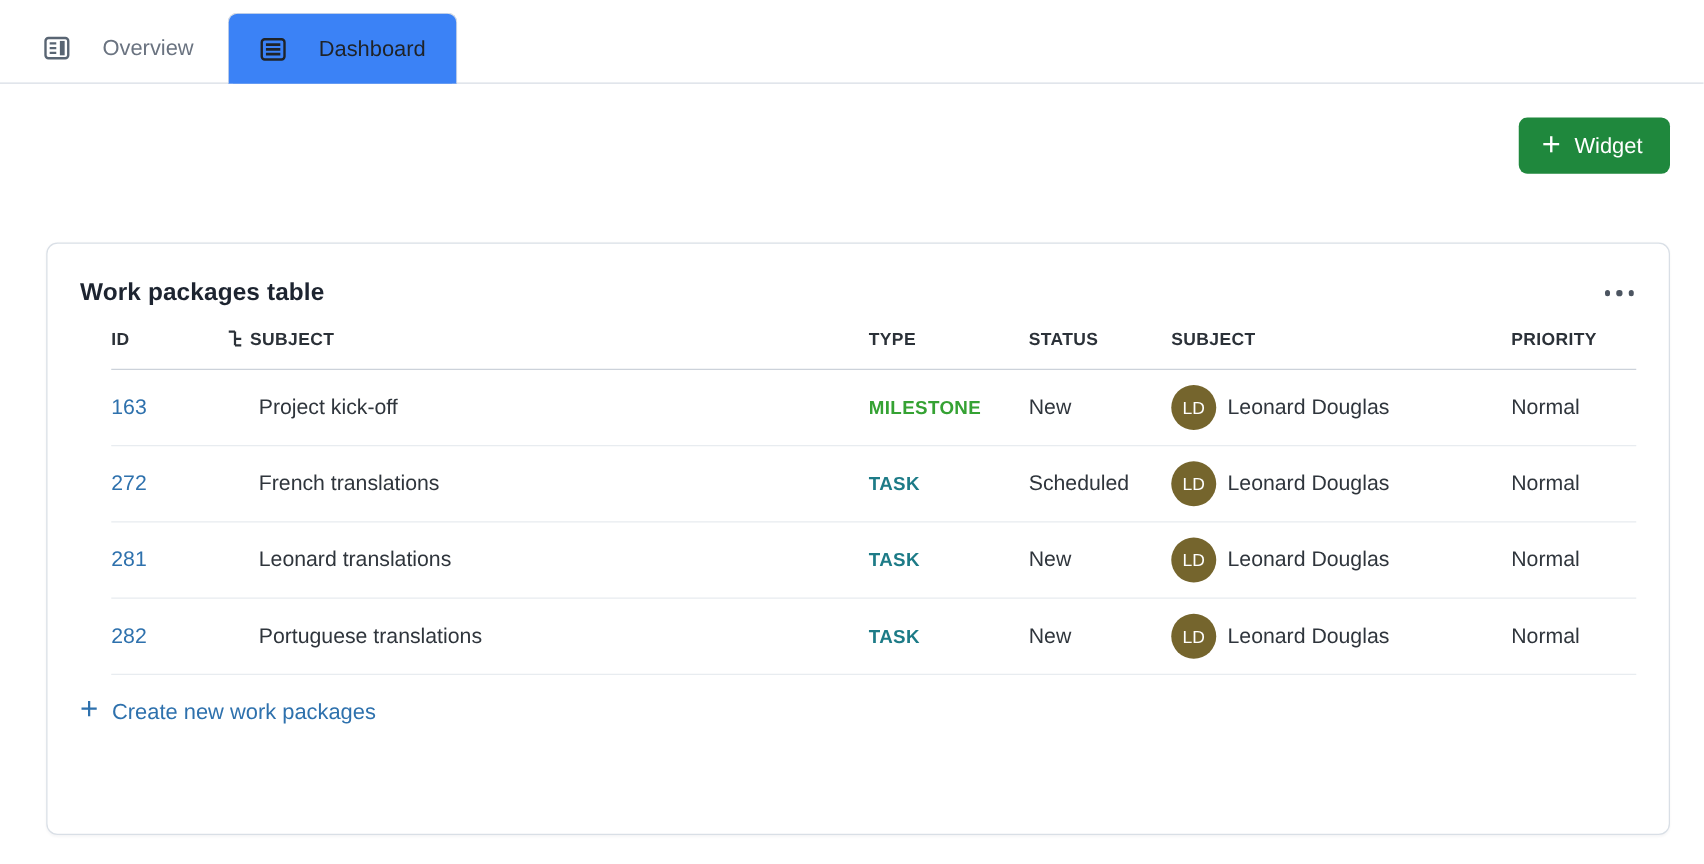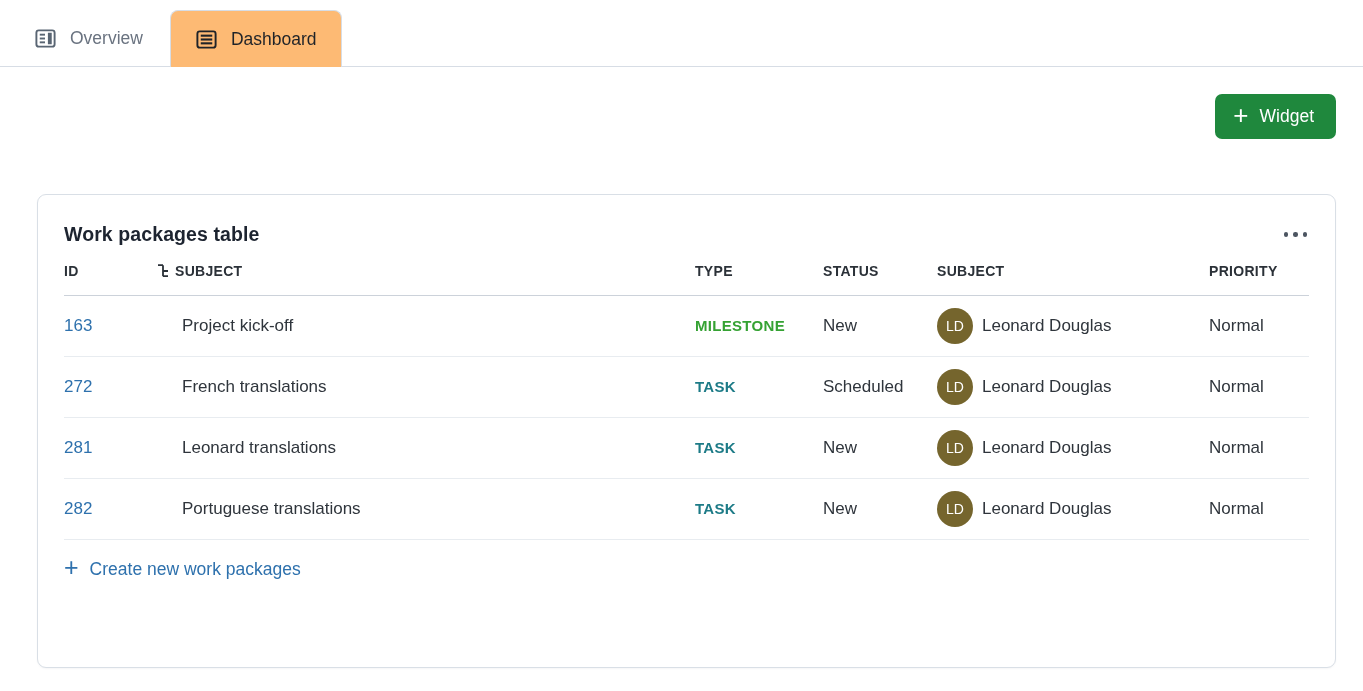--- a/index.html
+++ b/index.html
@@ -14,32 +14,32 @@
 
   
   .tabbar {
     height: 67px;
     display: flex;
     align-items: flex-end;
     border-bottom: 1px solid #d7dde5;
     padding-left: 34px;
   }
   .tab {
-    display: flex; align-items: center; gap: 13px;
+    display: flex; align-items: center; gap: 25px;
     height: 56px;
     font-size: 17.5px;
     cursor: pointer;
     user-select: none;
   }
   .tab-overview { color: #6a7380; padding-right: 10px; }
   .tab-dashboard {
     margin-left: 17px;
     padding: 0 24px;
     color: #1f2328;
-    background: #fdba74;
+    background: #3b82f6;
     border: 1px solid #d7dde5;
     border-bottom: none;
     border-radius: 8px 8px 0 0;
     height: 57px;
     margin-bottom: -1px;
     position: relative;
     z-index: 2;
   }
   .tab .ticon { display: flex; align-items: center; }
 
@@ -91,21 +91,21 @@
     display: flex; gap: 5px; align-items: center;
     padding: 6px 2px;
     cursor: pointer;
   }
   .menu-btn .dot {
     width: 4.5px; height: 4.5px; border-radius: 50%;
     background: #4c5561;
   }
 
   
-  .thead, .trow { display: flex; align-items: center; }
+  .thead, .trow { display: flex; align-items: center; margin-left: 25px; }
   .thead {
     height: 50px;
     border-bottom: 1px solid #ccd2da;
     font-size: 14px;
     font-weight: 700;
     color: #2b3138;
     letter-spacing: 0.3px;
   }
   .trow {
     height: 61px;

